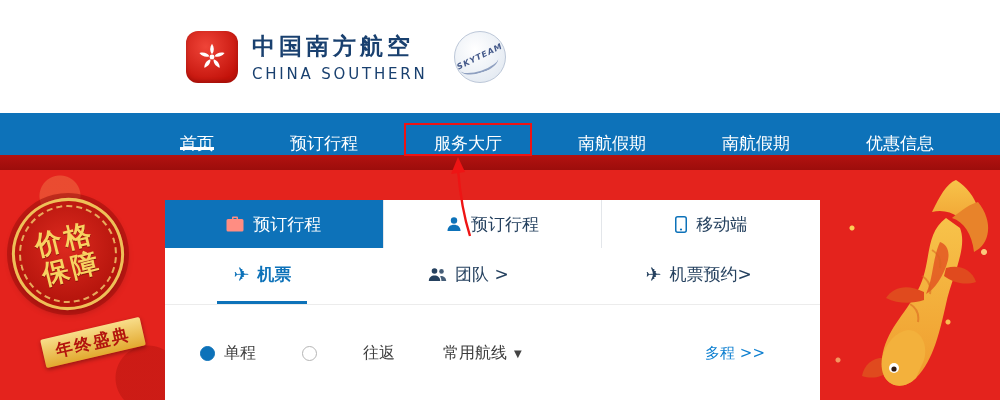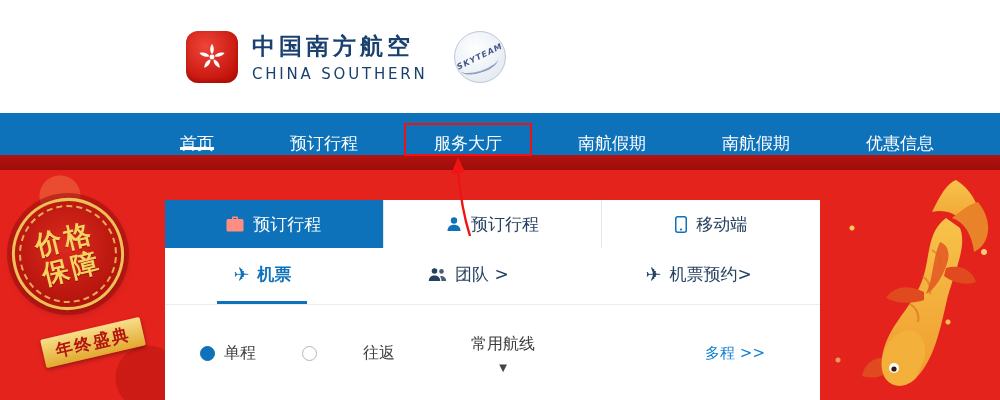--- a/index.html
+++ b/index.html
@@ -93,22 +93,22 @@
   .plane.blue { color:#0d72b9; }
   .plane.dark { color:#25415f; }
 
   .trip-row { display:flex; align-items:center; height:96px; padding-left:35px; }
   .radio-group { display:flex; align-items:center; gap:9px; font-size:16px;
     color:#404040; cursor:pointer; }
   .radio { width:15px; height:15px; border-radius:50%; box-sizing:border-box;
     border:1px solid #b5b5b5; background:#fff; }
   .radio.checked { background:#0d72b9; border-color:#0d72b9; }
   .rt { margin-left:46px;gap:46px; }
-  .routes { margin-left:76px; display:flex; align-items:center; gap:7px;
-    font-size:16px; color:#3c3c3c; cursor:pointer;flex-direction:column; }
+  .routes { margin-left:48px; display:flex; align-items:center; gap:7px;
+    font-size:16px; color:#3c3c3c; cursor:pointer; }
   .caret { font-size:10px; color:#444; }
   .multi { margin-left:auto; margin-right:55px; color:#0d7fd0; font-size:15px; cursor:pointer; }
 
   
   .ann-box { position:absolute; left:404px; top:123px; width:128px; height:33px;
     border:2px solid #ee1414; box-sizing:border-box; z-index:99; pointer-events:none; }
   .ann-arrow { position:absolute; left:432px; top:152px; z-index:99; pointer-events:none; }
 </style>
 </head>
 <body>

